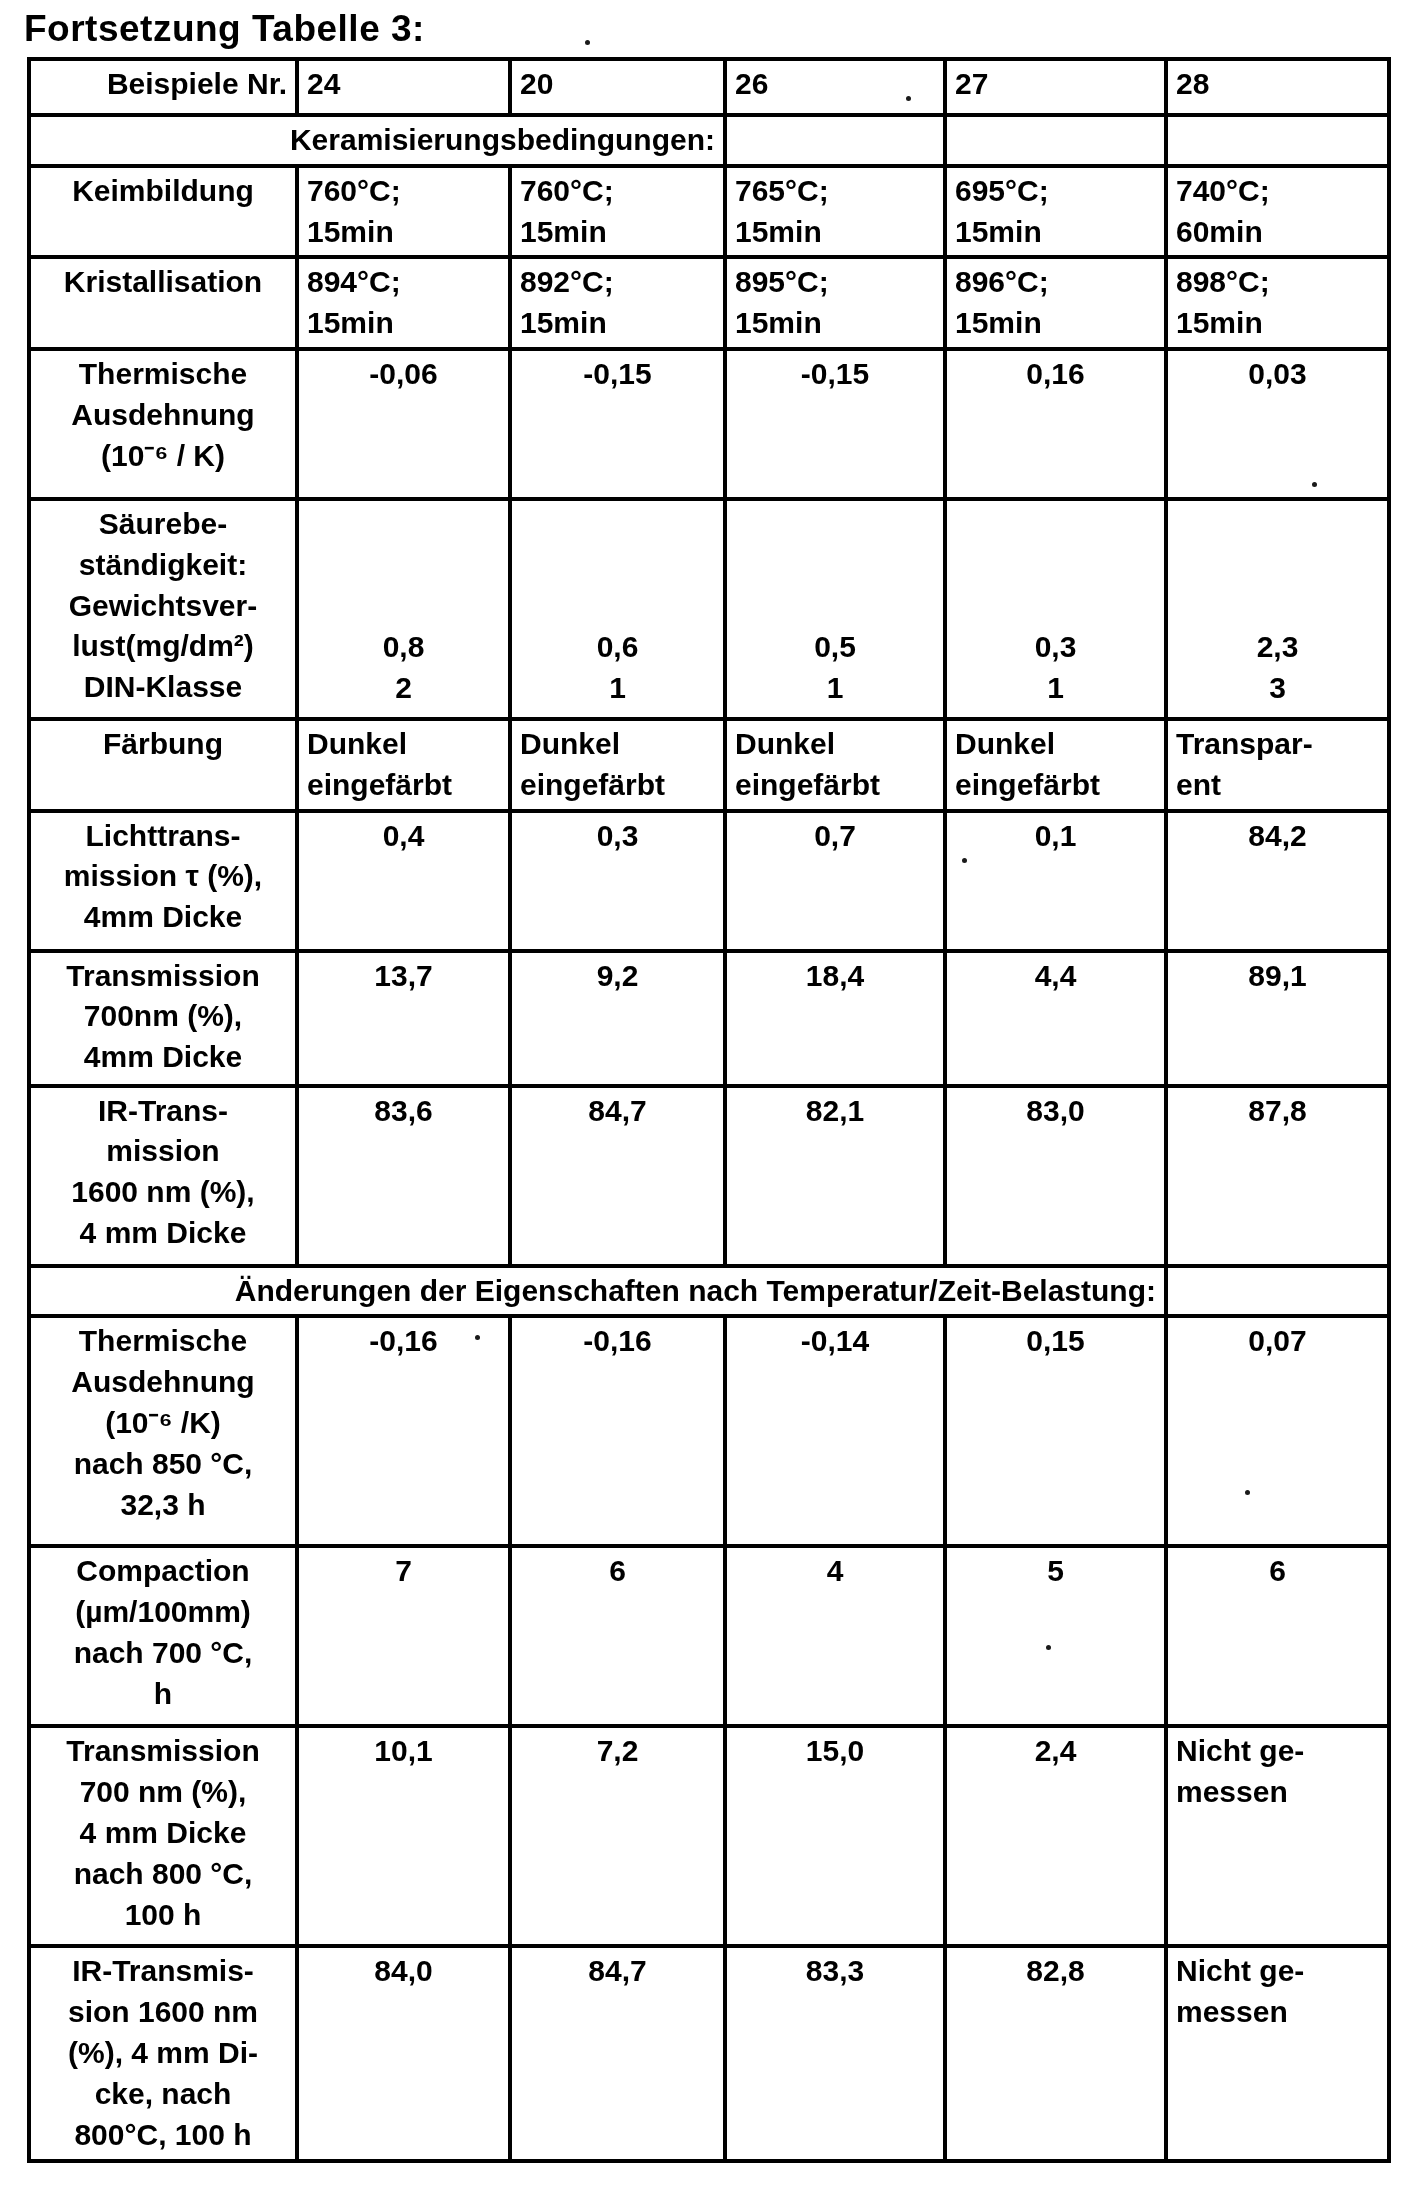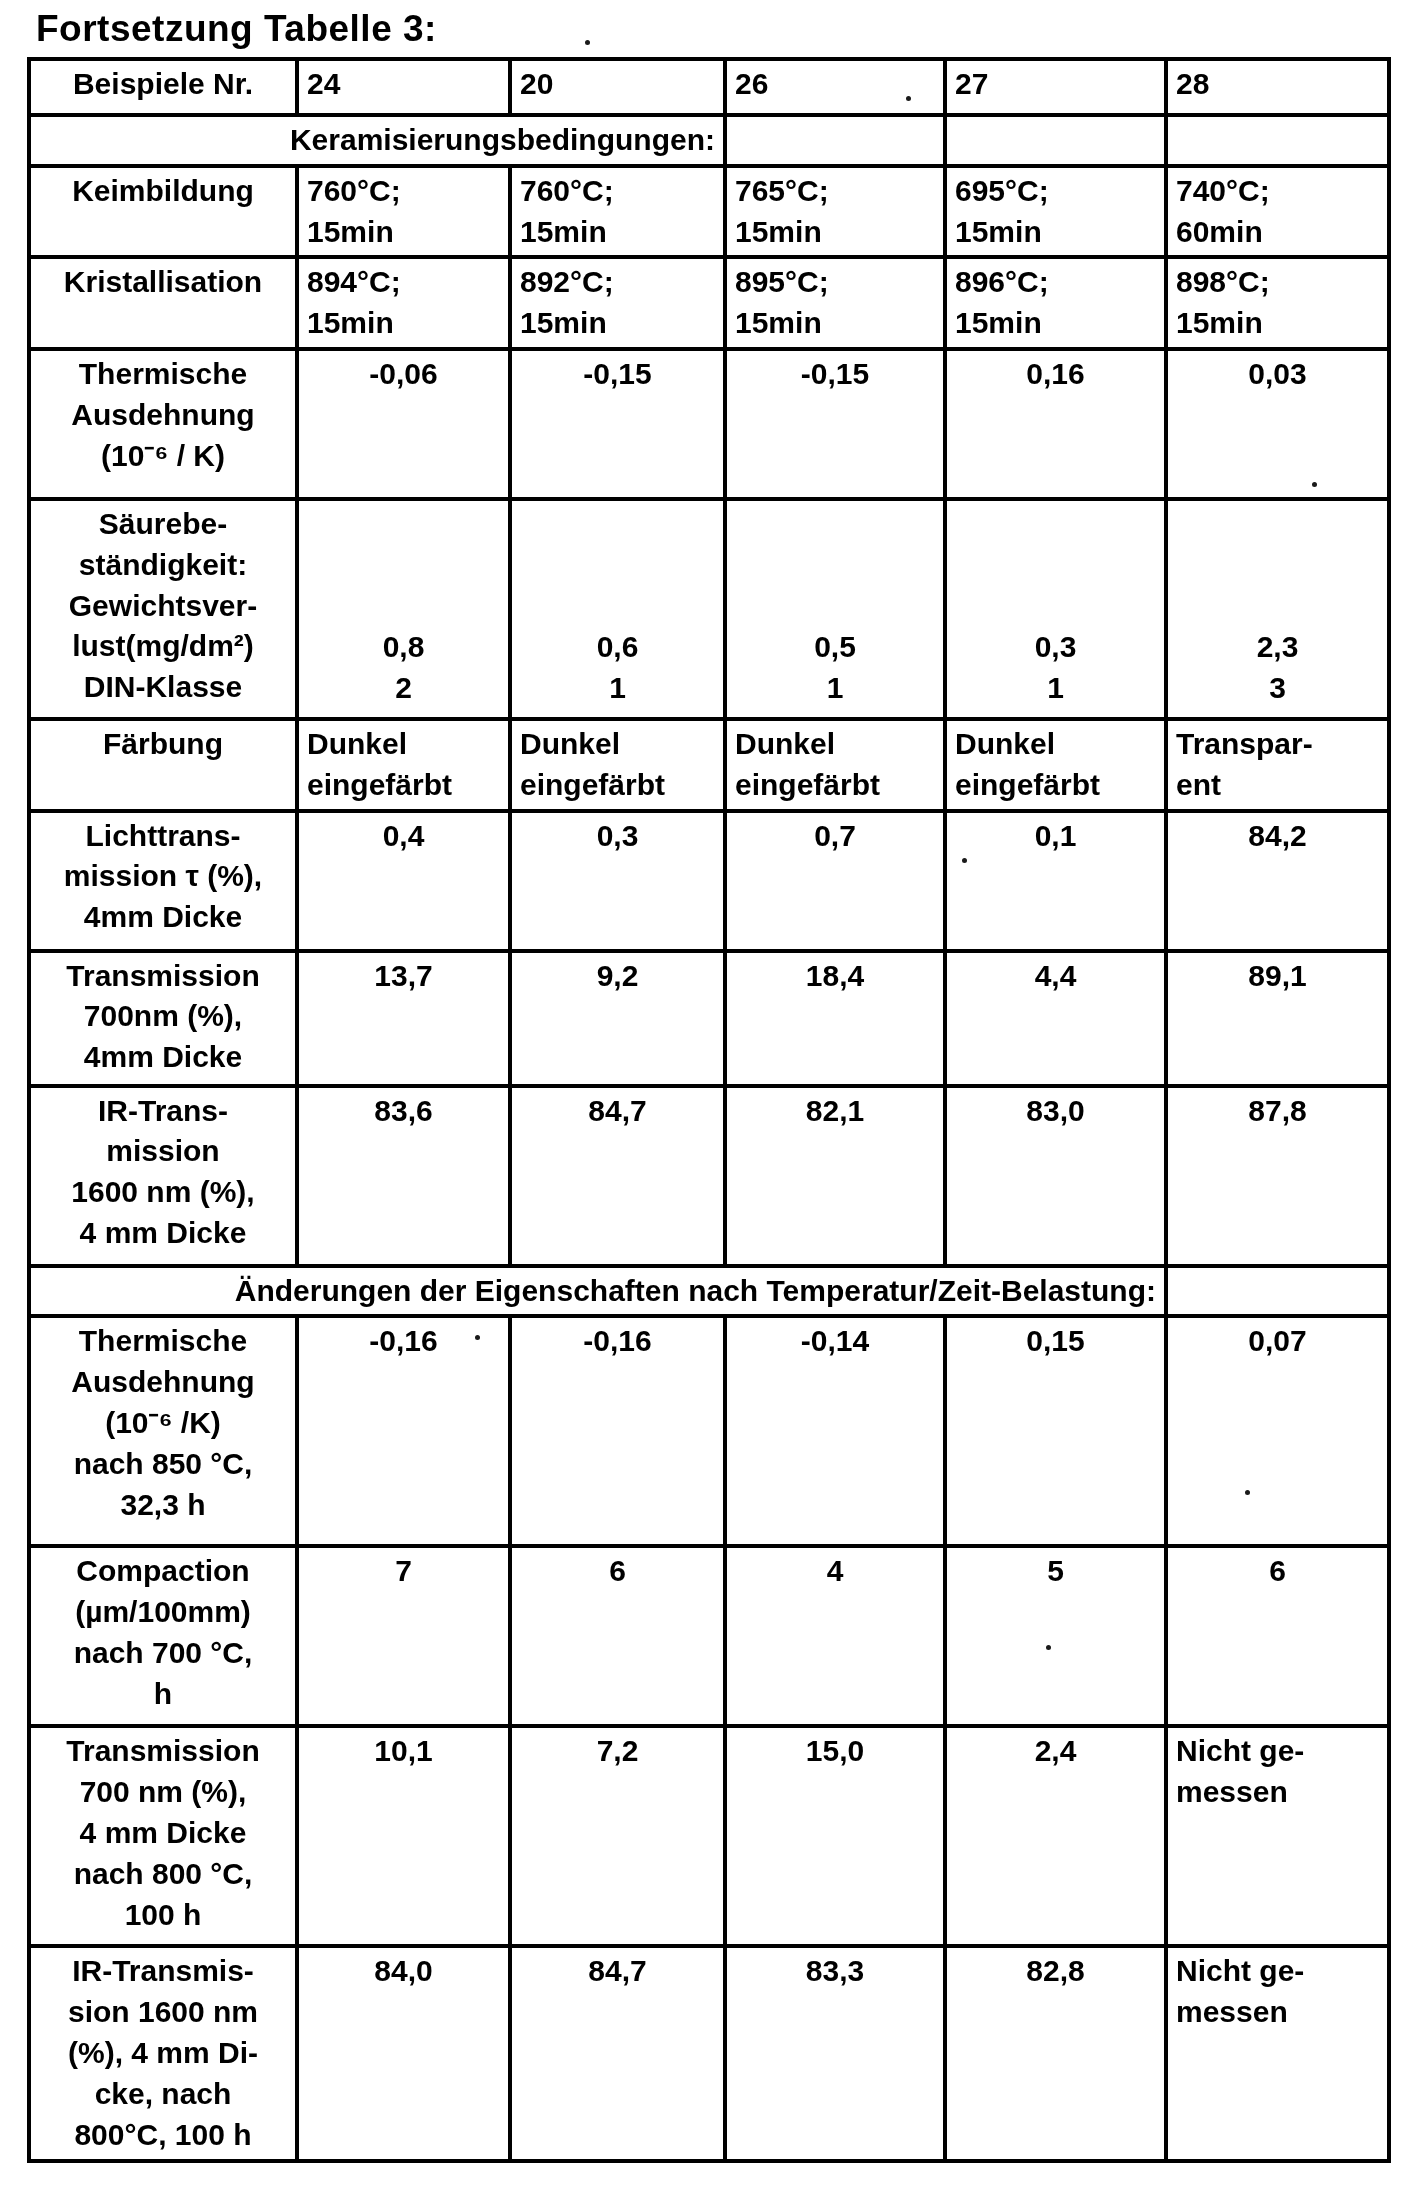--- a/index.html
+++ b/index.html
@@ -8,21 +8,21 @@
     width: 1406px; height: 2185px;
     background: #ffffff;
     color: #000;
     font-family: "Liberation Sans", sans-serif;
     font-weight: 700;
     position: relative;
     overflow: hidden;
   }
   .doc-title {
     position: absolute;
-    left: 36px; top: 8px;
+    left: 24px; top: 8px;
     font-size: 37px;
     letter-spacing: 0.5px;
     white-space: nowrap;
   }
   table.main {
     position: absolute;
     left: 27px; top: 57px;
     width: 1360px;
     border-collapse: collapse;
     table-layout: fixed;
@@ -35,21 +35,21 @@
     line-height: 1.36;
     white-space: pre-line;
     overflow: hidden;
   }
   td.lbl { text-align: center; }
   td.val { text-align: center; }
   td.left { text-align: left; }
   td.bottom { vertical-align: bottom; padding-bottom: 8px; }
   td.sec { text-align: right; white-space: nowrap; }
   tr.hdr td { text-align: left; }
-  tr.hdr td.lbl { text-align: center; }
+  tr.hdr td.lbl { text-align: right; }
   .dot {
     position: absolute;
     width: 5px; height: 5px;
     background: #1a1a1a;
     border-radius: 50%;
   }
 </style>
 </head>
 <body>
 

